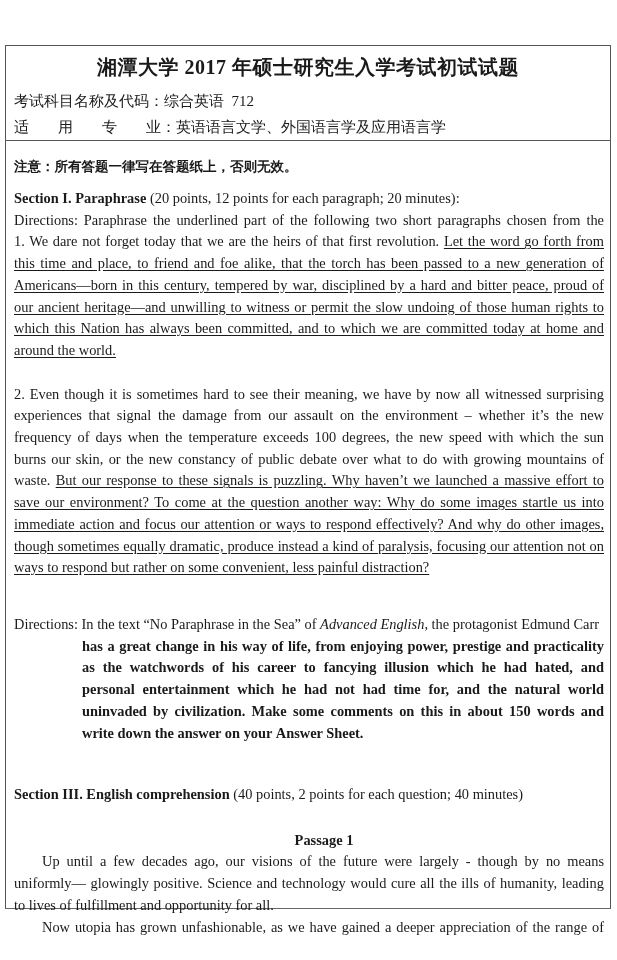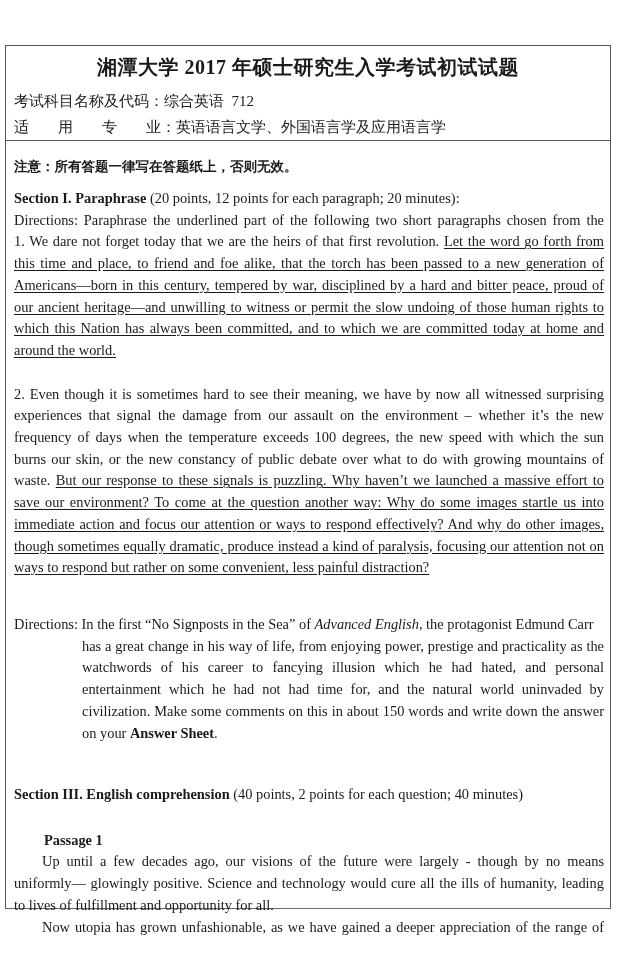--- a/index.html
+++ b/index.html
@@ -10,24 +10,24 @@
   .meta { position: absolute; left: 8px; font-size: 15px; }
   .meta1 { top: 46px; text-align: center; }
   .meta2 { top: 72px; }
   .meta2 .sp { display: inline-block; }
   .body { position: absolute; left: 8px; right: 6px; top: 100px; font-size: 14.4px; line-height: 21.7px; }
   .notice { position: absolute; top: 10px; left: 0; font-size: 13.5px; font-weight: bold; }
   p { margin: 0; text-align: justify; }
   .u { text-decoration: underline; text-underline-offset: 2px; }
   .blk { position: absolute; left: 0; right: 0; }
   .sec-head b { font-weight: bold; }
-  .indent-dir { padding-left: 68px; }
+  .indent-dir { padding-left: 68px; font-weight: bold; }
   .center { text-align: center; }
   .dir3 { padding-left: 12px; }
-  .passage-title { text-align: left; font-weight: bold; padding-left: 30px; }
+  .passage-title { text-align: center; font-weight: bold; padding-left: 30px; }
   .pi { text-indent: 28px; }
 </style>
 </head>
 <body>
 
 <div class="frame">
   <div class="header">
     <div class="title">湘潭大学 2017 年硕士研究生入学考试初试试题</div>
     <div class="meta meta1">
       <span>考试科目名称及代码：</span><span style="white-space:pre">综合英语  712</span>
@@ -41,21 +41,21 @@
     <div class="notice">注意：所有答题一律写在答题纸上，否则无效。</div>
 
     <div class="blk" style="top:42px">
       <p class="sec-head"><b>Section I. Paraphrase</b><span> (20 points, 12 points for each paragraph; 20 minutes):</span></p>
       <p style="text-align-last:justify">Directions: Paraphrase the underlined part of the following two short paragraphs chosen from the</p>
       <p><span>1. We dare not forget today that we are the heirs of that first revolution. </span><span class="u">Let the word go forth from this time and place, to friend and foe alike, that the torch has been passed to a new generation of Americans—born in this century, tempered by war, disciplined by a hard and bitter peace, proud of our ancient heritage—and unwilling to witness or permit the slow undoing of those human rights to which this Nation has always been committed, and to which we are committed today at home and around the world.</span></p>
       <p style="margin-top:22px"><span>2. Even though it is sometimes hard to see their meaning, we have by now all witnessed surprising experiences that signal the damage from our assault on the environment – whether it’s the new frequency of days when the temperature exceeds 100 degrees, the new speed with which the sun burns our skin, or the new constancy of public debate over what to do with growing mountains of waste. </span><span class="u">But our response to these signals is puzzling. Why haven’t we launched a massive effort to save our environment? To come at the question another way: Why do some images startle us into immediate action and focus our attention or ways to respond effectively? And why do other images, though sometimes equally dramatic, produce instead a kind of paralysis, focusing our attention not on ways to respond but rather on some convenient, less painful distraction?</span></p>
     </div>
 
     <div class="blk" style="top:468px">
-      <p><span>Directions: In the first “No Signposts in the Sea” of </span><i>Advanced English</i><span>, the protagonist Edmund Carr</span></p>
+      <p><span>Directions: In the text “No Paraphrase in the Sea” of </span><i>Advanced English</i><span>, the protagonist Edmund Carr</span></p>
       <p class="indent-dir"><span>has a great change in his way of life, from enjoying power, prestige and practicality as the watchwords of his career to fancying illusion which he had hated, and personal entertainment which he had not had time for, and the natural world uninvaded by civilization. Make some comments on this in about 150 words and write down the answer on your </span><b>Answer Sheet</b><span>.</span></p>
     </div>
 
     <div class="blk" style="top:638px">
       <p class="sec-head"><b>Section III. English comprehension</b><span> (40 points, 2 points for each question; 40 minutes)</span></p>
       <p class="passage-title" style="margin-top:24px">Passage 1</p>
       <p class="pi">Up until a few decades ago, our visions of the future were largely - though by no means uniformly— glowingly positive. Science and technology would cure all the ills of humanity, leading to lives of fulfillment and opportunity for all.</p>
       <p class="pi" style="text-align-last:justify">Now utopia has grown unfashionable, as we have gained a deeper appreciation of the range of</p>
     </div>
   </div>

